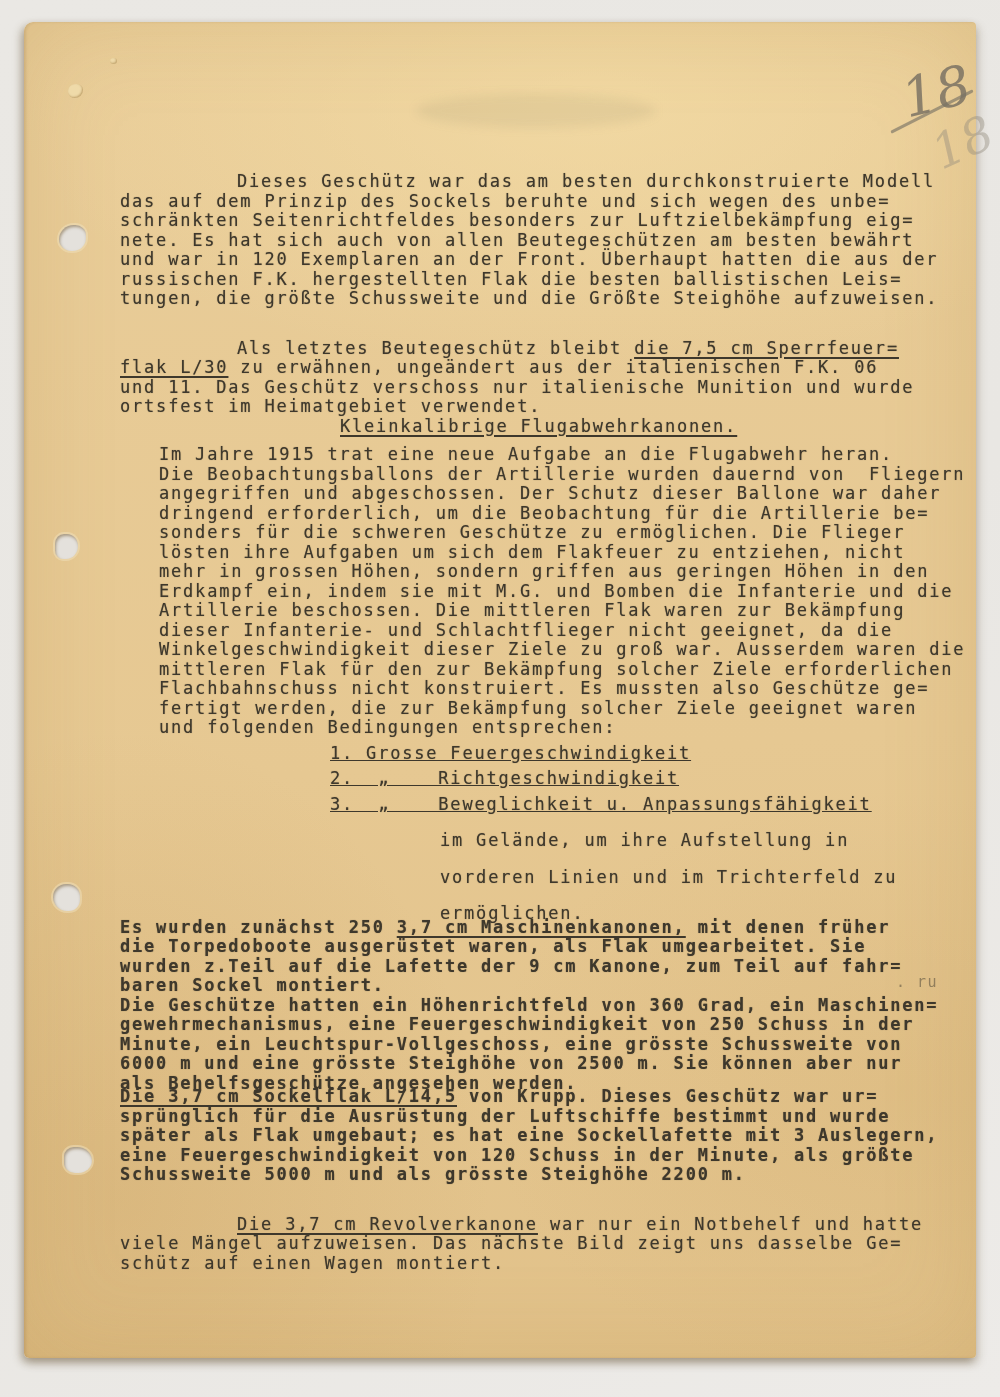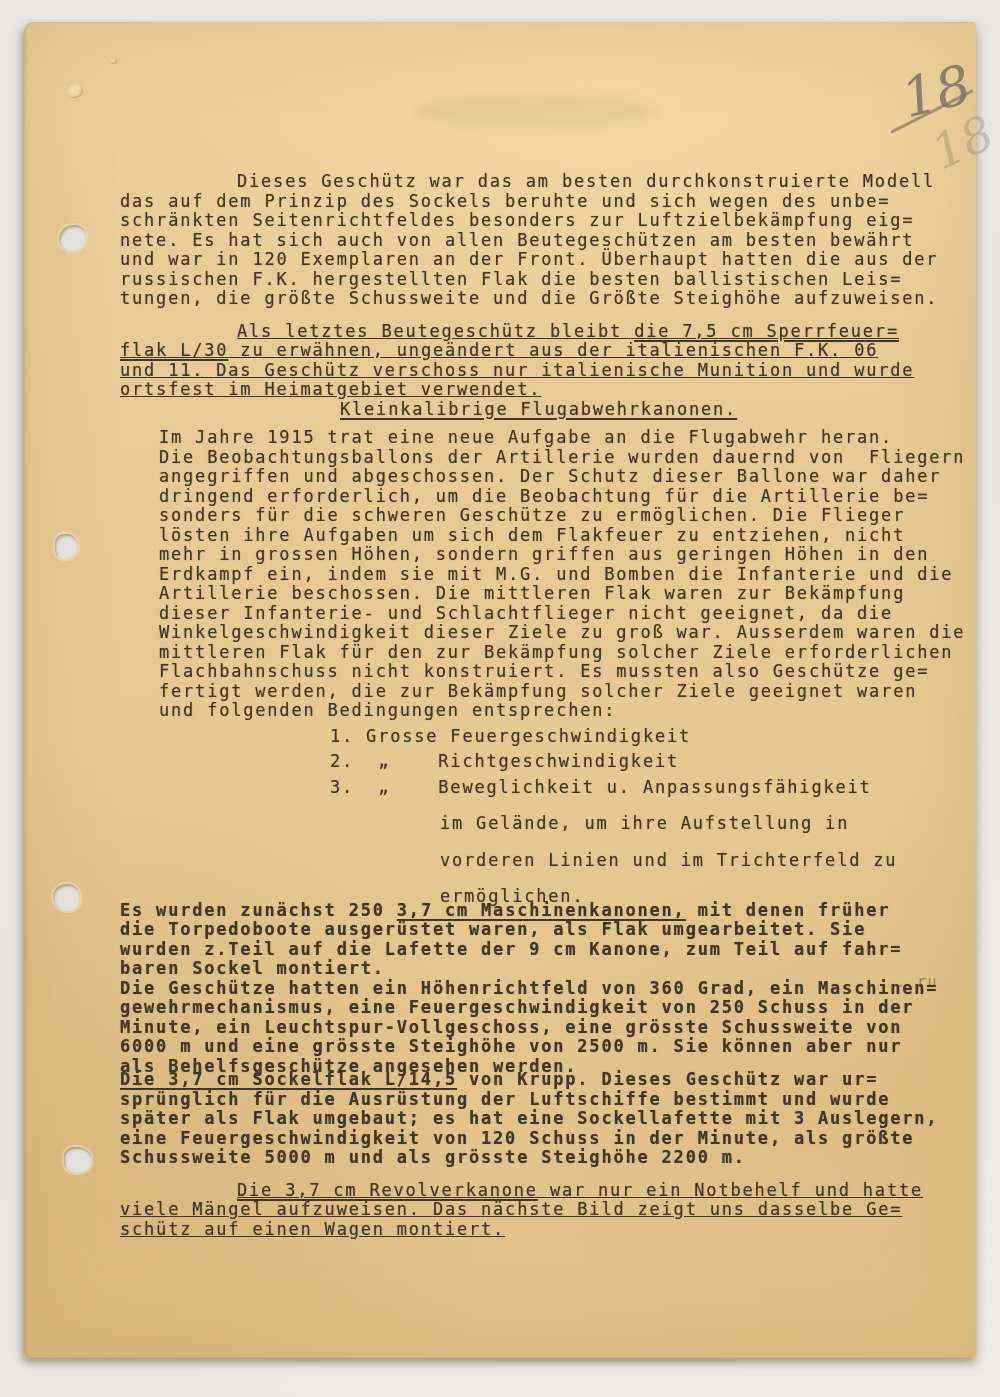--- a/index.html
+++ b/index.html
@@ -20,28 +20,28 @@
     box-shadow:-3px 4px 9px rgba(95,75,45,.38), 2px 5px 10px rgba(95,75,45,.25),
                inset 0 0 95px rgba(172,131,62,.20), inset 2px 0 3px rgba(120,90,50,.18);
   }
   .typed{
     position:absolute;left:96px;top:150px;width:846px;
     font-size:17px;line-height:19.5px;letter-spacing:1.8px;
     color:#3e382c;white-space:pre;
     text-shadow:0 0 1px rgba(62,56,44,.55);
   }
   .block{margin:0;}
-  .gap-sm{margin-top:13px;text-decoration:underline;}
+  .gap-sm{margin-top:30px;}
   .gap-md{margin-top:9px;margin-left:39px;}
   .gap-lg{}
   .tight{margin-top:-6px;font-weight:bold;}
   .list .line{margin-top:6px;}
   .line{white-space:pre;}
   .ind-tab{padding-left:117px;}
-  .ind-list{padding-left:210px;}
+  .ind-list{padding-left:210px;text-decoration:underline;}
   .ind-cont{padding-left:320px;margin-top:17px;}
   .ind-head{padding-left:220px;}
   .u{text-decoration:underline;text-decoration-thickness:1.6px;text-underline-offset:3px;}
   .pencil{
     position:absolute;font-family:"DejaVu Serif", serif;font-style:italic;
     pointer-events:none;
   }
   .pencil-main{
     left:878px;top:38px;font-size:54px;color:rgba(116,109,96,.8);
     transform:rotate(-14deg);

